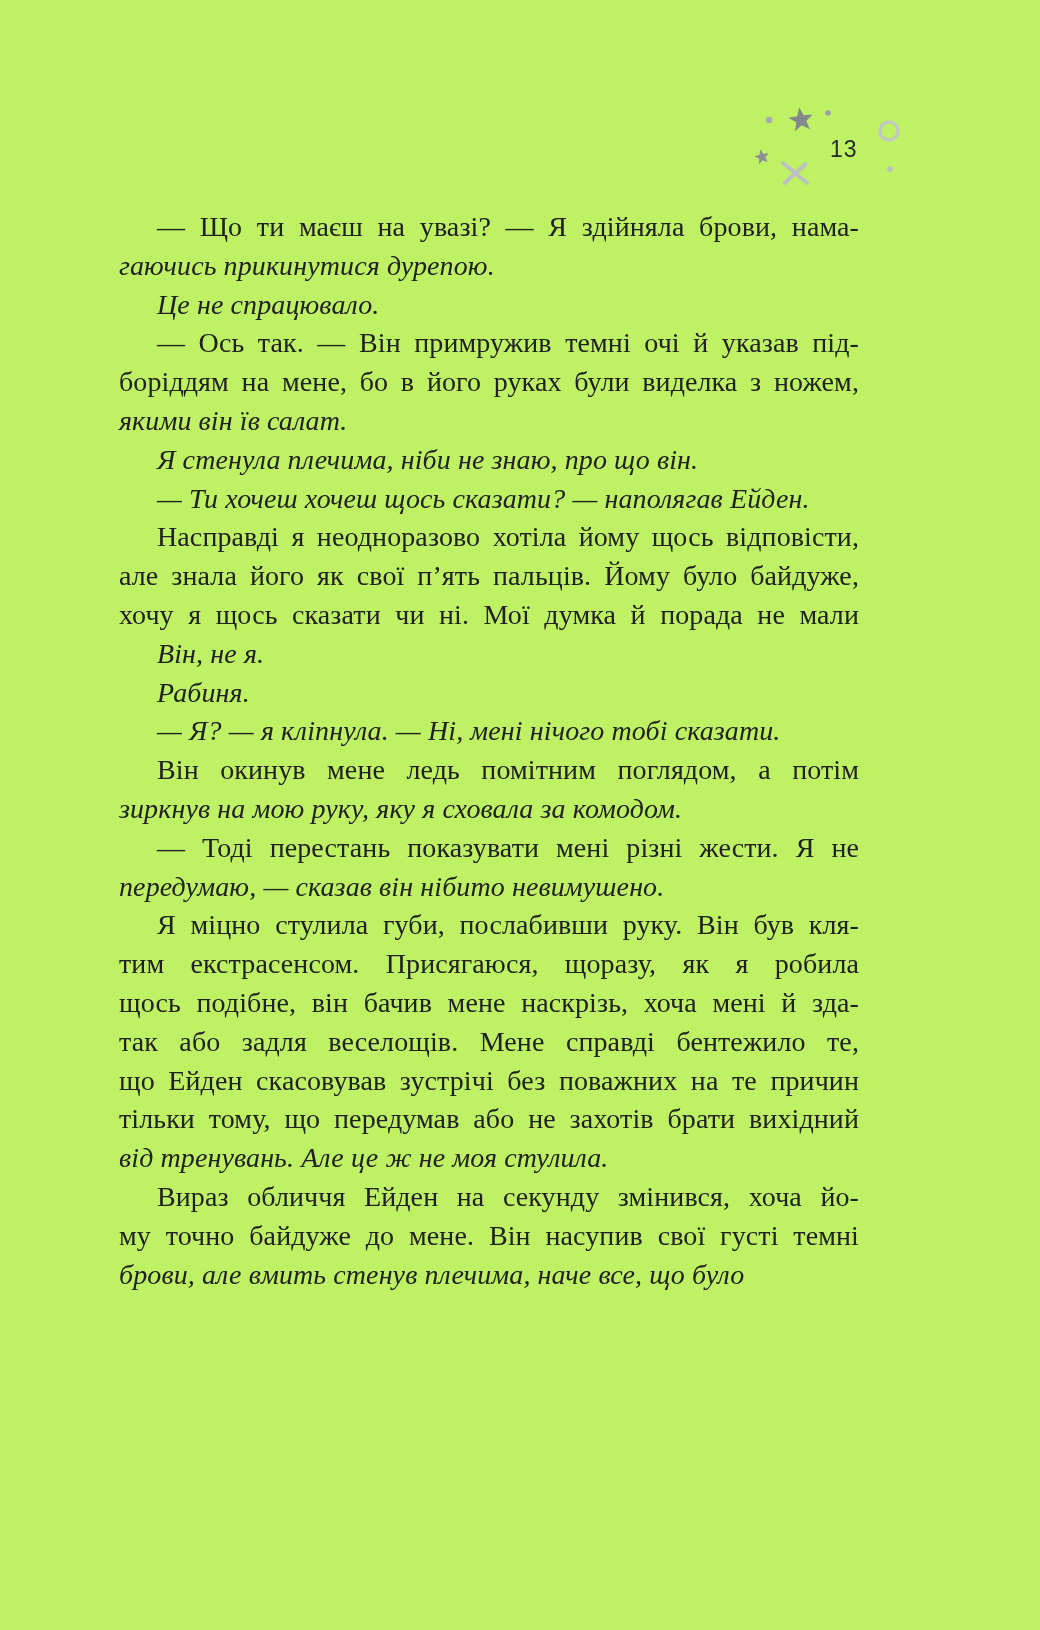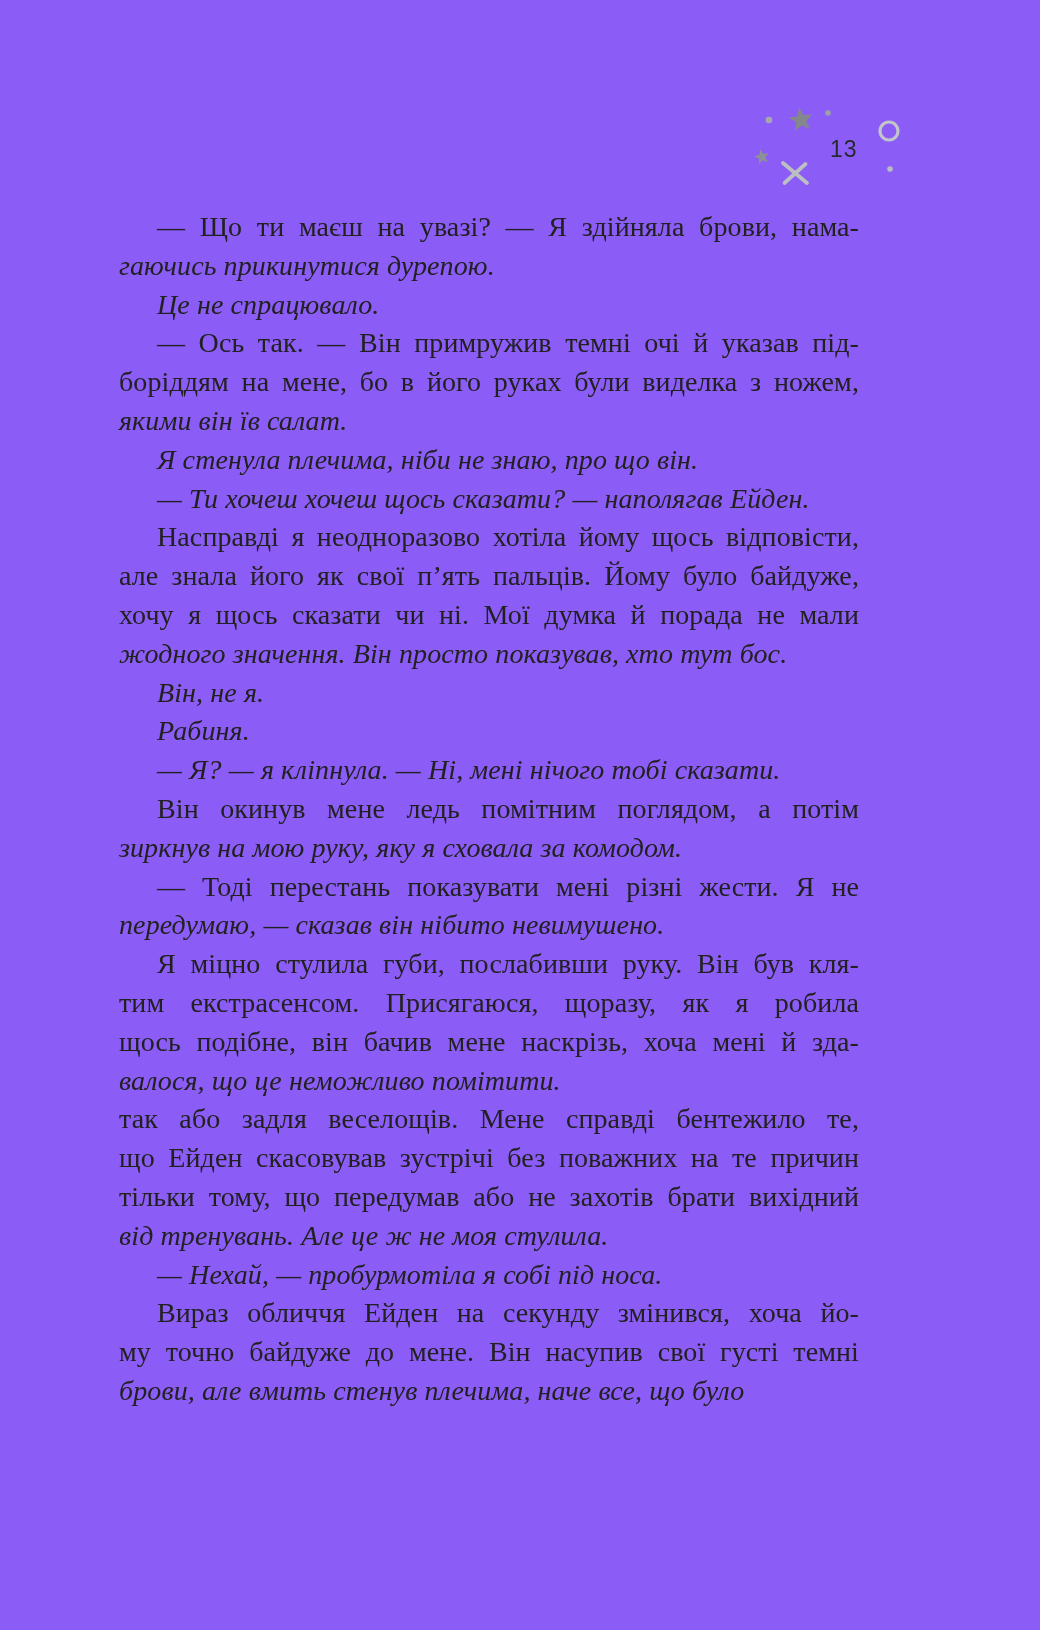--- a/index.html
+++ b/index.html
@@ -1,21 +1,21 @@
 <!DOCTYPE html>
 <html lang="uk"><head>
 <meta charset="utf-8">
 <style>
   * { margin: 0; padding: 0; box-sizing: border-box; }
   html, body { background: #ffffff; }
   .page {
     position: relative;
     width: 1040px;
     height: 1630px;
-    background: #8b5cf6;
+    background: #bef264;
     overflow: hidden;
     font-family: "Liberation Serif", "DejaVu Serif", serif;
   }
   .deco-svg {
     position: absolute;
     left: 740px;
     top: 95px;
     width: 180px;
     height: 100px;
   }
@@ -84,21 +84,20 @@
       <div class="para">
         <div class="line first last">Я стенула плечима, ніби не знаю, про що він.</div>
       </div>
       <div class="para">
         <div class="line first last">— Ти хочеш хочеш щось сказати? — наполягав Ейден.</div>
       </div>
       <div class="para">
         <div class="line first">Насправді я неодноразово хотіла йому щось відповісти,</div>
         <div class="line">але знала його як свої п’ять пальців. Йому було байдуже,</div>
         <div class="line">хочу я щось сказати чи ні. Мої думка й порада не мали</div>
-        <div class="line last">жодного значення. Він просто показував, хто тут бос.</div>
       </div>
       <div class="para">
         <div class="line first last">Він, не я.</div>
       </div>
       <div class="para">
         <div class="line first last">Рабиня.</div>
       </div>
       <div class="para">
         <div class="line first last">— Я? — я кліпнула. — Ні, мені нічого тобі сказати.</div>
       </div>
@@ -107,30 +106,26 @@
         <div class="line last">зиркнув на мою руку, яку я сховала за комодом.</div>
       </div>
       <div class="para">
         <div class="line first">— Тоді перестань показувати мені різні жести. Я не</div>
         <div class="line last">передумаю, — сказав він нібито невимушено.</div>
       </div>
       <div class="para">
         <div class="line first">Я міцно стулила губи, послабивши руку. Він був кля-</div>
         <div class="line">тим екстрасенсом. Присягаюся, щоразу, як я робила</div>
         <div class="line">щось подібне, він бачив мене наскрізь, хоча мені й зда-</div>
-        <div class="line last">валося, що це неможливо помітити.</div>
       </div>
       <div class="para">
         <div class="line">так або задля веселощів. Мене справді бентежило те,</div>
         <div class="line">що Ейден скасовував зустрічі без поважних на те причин</div>
         <div class="line">тільки тому, що передумав або не захотів брати вихідний</div>
         <div class="line last">від тренувань. Але це ж не моя стулила.</div>
-      </div>
-      <div class="para">
-        <div class="line first last">— Нехай, — пробурмотіла я собі під носа.</div>
       </div>
       <div class="para">
         <div class="line first">Вираз обличчя Ейден на секунду змінився, хоча йо-</div>
         <div class="line">му точно байдуже до мене. Він насупив свої густі темні</div>
         <div class="line last">брови, але вмить стенув плечима, наче все, що було</div>
       </div>
     </div>
 
 </div>
 

